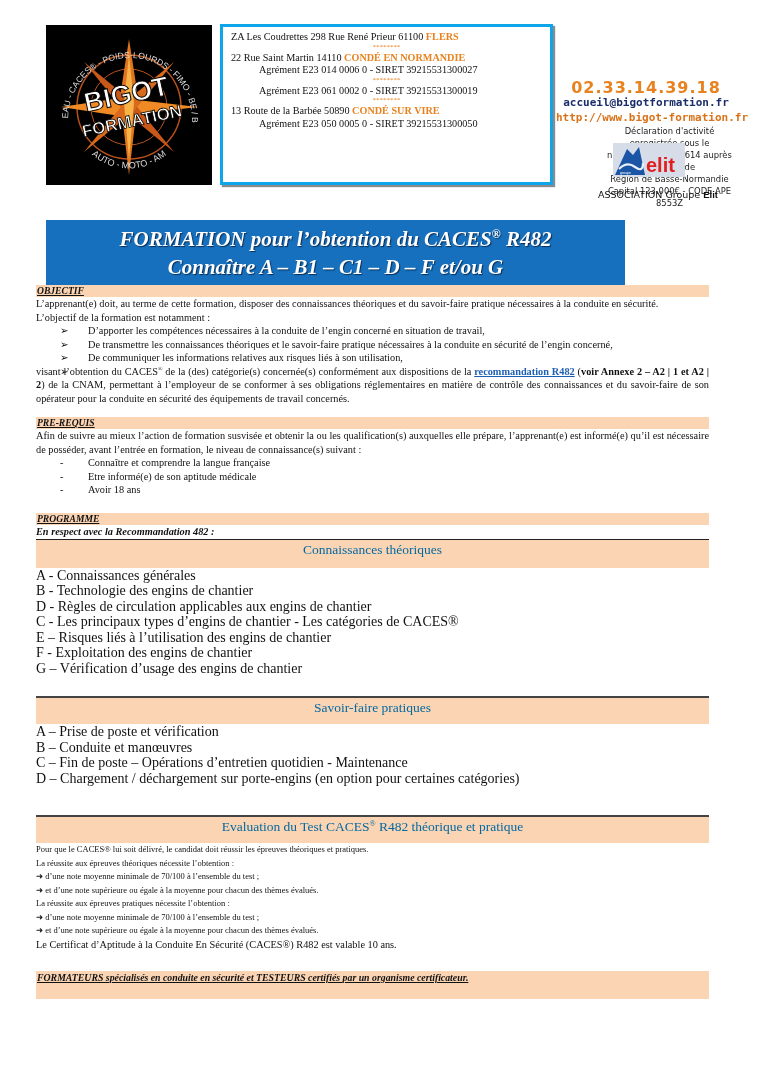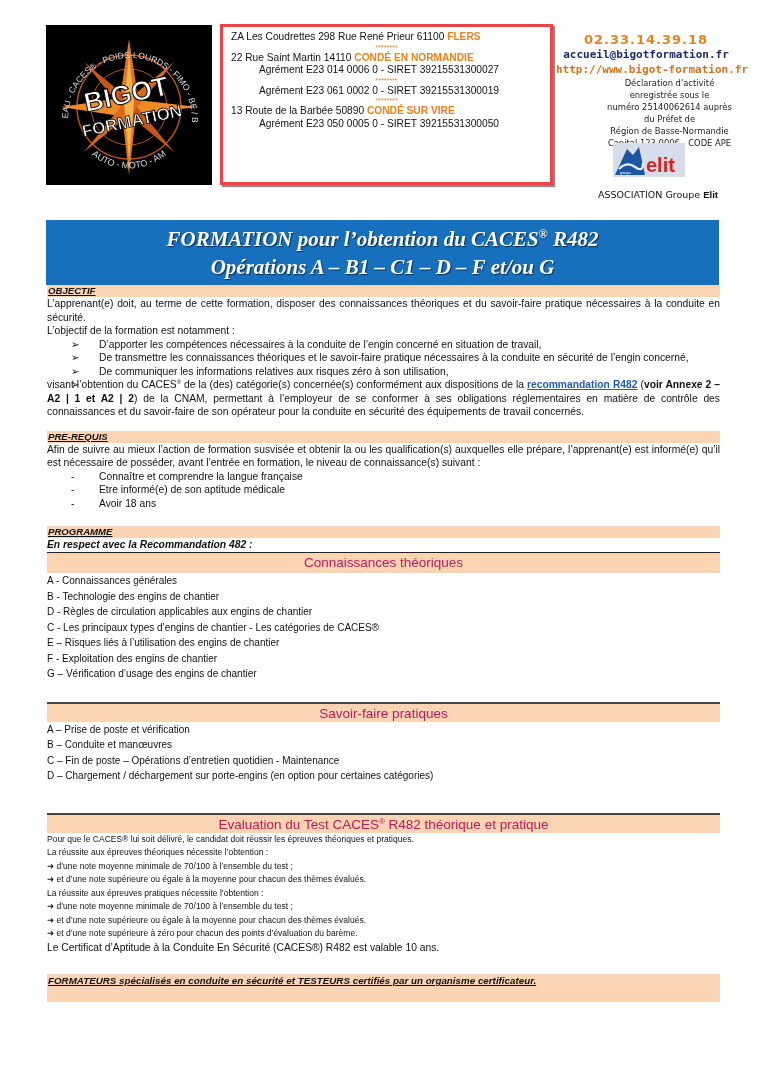--- a/index.html
+++ b/index.html
@@ -8,82 +8,82 @@
 
   
   .logo {
     position: absolute; left: 46px; top: 25px; width: 166px; height: 160px;
     background: #000; overflow: hidden;
   }
   .logo svg { width: 100%; height: 100%; display: block; }
 
   .addr-box {
     position: absolute; left: 220px; top: 24px; width: 333px; height: 161px;
-    border: 3px solid #ef4444; background: #fff;
+    border: 3px solid #0ea5e9; background: #fff;
     box-shadow: 2px 2px 1px #8a8a8a;
     padding: 4px 8px 0 8px;
-    font-family: Liberation Sans, sans-serif; font-size: 10.2px; line-height: 12.5px;
+    font-family: Liberation Serif, serif; font-size: 10.2px; line-height: 12.5px;
     color: #111;
   }
   .addr-line { white-space: nowrap; }
   .addr-line .city { color: #e8821e; font-weight: bold; }
   .addr-agr { padding-left: 28px; white-space: nowrap; }
   .addr-sep { text-align: center; color: #e8821e; font-size: 7px; line-height: 7px; letter-spacing: 0px; height: 8px; }
 
   .contact {
     position: absolute; left: 556px; top: 32px; width: 180px;
     text-align: center; font-family: "DejaVu Sans", sans-serif;
   }
-  .contact .phone { color: #e8821e; font-size: 13px; font-weight: bold; letter-spacing: 1px; line-height: 15px; }
+  .contact .phone { color: #e8821e; font-size: 16px; font-weight: bold; letter-spacing: 1px; line-height: 15px; margin-top: 48px; }
   .contact .email { color: #1b2e6b; font-size: 11px; font-weight: bold; line-height: 15px; font-family: "DejaVu Sans Mono", monospace; }
   .contact .web { color: #d9731a; font-size: 11px; font-weight: bold; line-height: 15px; font-family: "DejaVu Sans Mono", monospace; white-space: nowrap; }
   .contact .decl { font-size: 8.4px; line-height: 12px; color: #222; margin-left: 47px; }
 
   .elit-logo {
     position: absolute; left: 613px; top: 143px; width: 72px; height: 34px;
     background: #d6dde8; overflow: hidden;
   }
   .elit-logo svg { width: 100%; height: 100%; display: block; }
   .assoc {
     position: absolute; left: 588px; top: 189px; width: 140px; text-align: center;
     font-family: "DejaVu Sans", sans-serif; font-size: 9.5px; color: #111;
   }
   .assoc b { font-family: "Liberation Sans", sans-serif; }
 
   
   .banner {
-    position: absolute; left: 46px; top: 220px; width: 673px; height: 65px;
+    position: absolute; left: 46px; top: 220px; width: 579px; height: 65px;
     background: #1670bd; color: #fff; text-align: center;
     font-family: "Liberation Serif", serif; font-style: italic; font-weight: bold;
     font-size: 21px; line-height: 28px; padding-top: 5px;
     text-shadow: 1px 1px 1px #0b2d55;
   }
   .banner sup { font-size: 12px; vertical-align: 8px; line-height: 0; }
 
   
-  .content { position: absolute; left: 47px; top: 285px; width: 673px; font-size: 10.3px; line-height: 13.5px; }
+  .content { position: absolute; left: 36px; top: 285px; width: 673px; font-size: 10.3px; line-height: 13.5px; font-family: Liberation Serif, serif; }
   .sect-bar {
     background: #fbd4b4; font-weight: bold; font-style: italic; text-decoration: underline;
     font-size: 9.6px; line-height: 12px; height: 12px; padding-left: 1px;
   }
   .para { text-align: justify; }
   .bullets { list-style: none; padding-left: 24px; }
   .bullets li { position: relative; padding-left: 28px; }
   .bullets li .mk { position: absolute; left: 0; top: 0; }
   .link { color: #1f5fb3; text-decoration: underline; font-weight: bold; }
   .gap { height: 10px; }
 
   .sub-italic { font-weight: bold; font-style: italic; font-size: 10.3px; line-height: 14px; border-bottom: 1.5px solid #222; }
   .sub-head {
-    background: #fbd4b4; text-align: center; font-size: 13.5px; line-height: 20px; height: 20px;
-    color: #be185d;
+    background: #fbd4b4; text-align: center; font-size: 13.5px; line-height: 20px; height: 28px;
+    color: #0369a1;
   }
   .sub-head.ruled { border-top: 2px solid #444; text-align: center; }
   .sub-head sup { font-size: 8px; vertical-align: 5px; line-height: 0; }
-  .items div { font-size: 10px; line-height: 15.5px; white-space: nowrap; }
+  .items div { font-size: 14px; line-height: 15.5px; white-space: nowrap; }
   .eval div { font-size: 8.5px; line-height: 13.5px; white-space: nowrap; }
   .eval .big { font-size: 10.3px; line-height: 13.5px; }
   .eval sup, .items sup, .para sup { font-size: 6px; vertical-align: 4px; line-height: 0; }
 </style>
 </head>
 <body>
 
 <div class="logo">
   <svg viewBox="0 0 166 160">
     <defs>
@@ -137,32 +137,32 @@
     <polygon points="2,32 14,6 20,12 26,4 32,32" fill="#1b55a6"></polygon>
     <path d="M6 26 Q14 18 22 24 T30 20" stroke="#e8f0fb" stroke-width="2.2" fill="none"></path>
     <text x="33" y="29" font-family="Liberation Sans, sans-serif" font-weight="bold" font-size="20" fill="#e02020">elit</text>
     <text x="7" y="31" font-family="Liberation Sans, sans-serif" font-size="3.5" fill="#fff">groupe</text>
   </svg>
 </div>
 <div class="assoc"><span>ASSOCIATION Groupe </span><b>Elit</b></div>
 
 <div class="banner">
   <div><span>FORMATION pour l’obtention du CACES</span><sup>®</sup><span> R482</span></div>
-  <div>Opérations A – B1 – C1 – D – F et/ou G</div>
+  <div>Connaître A – B1 – C1 – D – F et/ou G</div>
 </div>
 
 <div class="content">
 
   <div class="sect-bar">OBJECTIF</div>
   <div class="para">L’apprenant(e) doit, au terme de cette formation, disposer des connaissances théoriques et du savoir-faire pratique nécessaires à la conduite en sécurité.</div>
   <div>L’objectif de la formation est notamment :</div>
   <ul class="bullets">
     <li><span class="mk">➢</span><span>D’apporter les compétences nécessaires à la conduite de l’engin concerné en situation de travail,</span></li>
     <li><span class="mk">➢</span><span>De transmettre les connaissances théoriques et le savoir-faire pratique nécessaires à la conduite en sécurité de l’engin concerné,</span></li>
-    <li><span class="mk">➢</span><span>De communiquer les informations relatives aux risques zéro à son utilisation,</span></li>
+    <li><span class="mk">➢</span><span>De communiquer les informations relatives aux risques liés à son utilisation,</span></li>
     <li><span class="mk">➢</span></li>
   </ul>
   <div class="para"><span>visant l’obtention du CACES</span><sup>®</sup><span> de la (des) catégorie(s) concernée(s) conformément aux dispositions de la </span><a class="link">recommandation R482</a><span> (</span><b>voir Annexe 2 – A2 | 1 et A2 | 2</b><span>) de la CNAM, permettant à l’employeur de se conformer à ses obligations réglementaires en matière de contrôle des connaissances et du savoir-faire de son opérateur pour la conduite en sécurité des équipements de travail concernés.</span></div>
 
   <div class="gap" style="height:12px"></div>
 
   <div class="sect-bar">PRE-REQUIS</div>
   <div class="para">Afin de suivre au mieux l’action de formation susvisée et obtenir la ou les qualification(s) auxquelles elle prépare, l’apprenant(e) est informé(e) qu’il est nécessaire de posséder, avant l’entrée en formation, le niveau de connaissance(s) suivant :</div>
   <ul class="bullets">
     <li><span class="mk">-</span><span>Connaître et comprendre la langue française</span></li>
@@ -199,20 +199,19 @@
 
   <div class="sub-head ruled"><span>Evaluation du Test CACES</span><sup>®</sup><span> R482 théorique et pratique</span></div>
   <div class="eval">
     <div>Pour que le CACES® lui soit délivré, le candidat doit réussir les épreuves théoriques et pratiques.</div>
     <div>La réussite aux épreuves théoriques nécessite l’obtention :</div>
     <div>➜ d’une note moyenne minimale de 70/100 à l’ensemble du test ;</div>
     <div>➜ et d’une note supérieure ou égale à la moyenne pour chacun des thèmes évalués.</div>
     <div>La réussite aux épreuves pratiques nécessite l’obtention :</div>
     <div>➜ d’une note moyenne minimale de 70/100 à l’ensemble du test ;</div>
     <div>➜ et d’une note supérieure ou égale à la moyenne pour chacun des thèmes évalués.</div>
-    <div>➜ et d’une note supérieure à zéro pour chacun des points d’évaluation du barème.</div>
     <div class="big">Le Certificat d’Aptitude à la Conduite En Sécurité (CACES®) R482 est valable 10 ans.</div>
   </div>
 
   <div class="gap" style="height:20px"></div>
 
   <div class="sect-bar" style="height:28px;line-height:14px;font-size:9.8px">FORMATEURS spécialisés en conduite en sécurité et TESTEURS certifiés par un organisme certificateur.</div>
 </div>
 
 </body></html>

